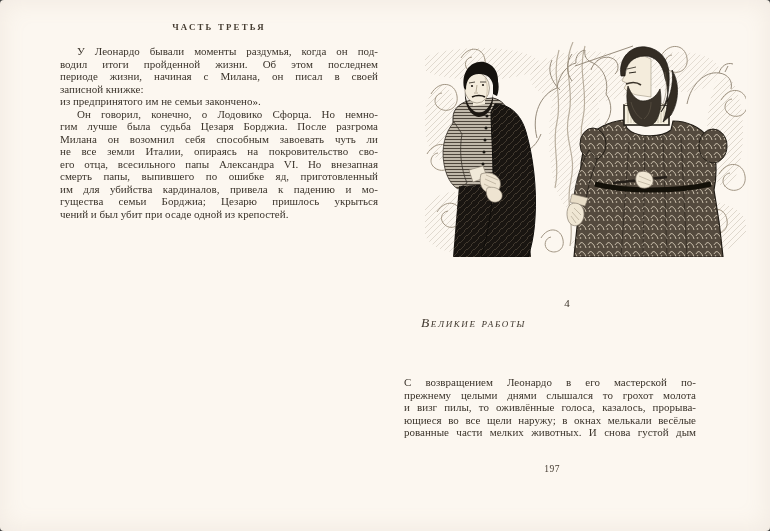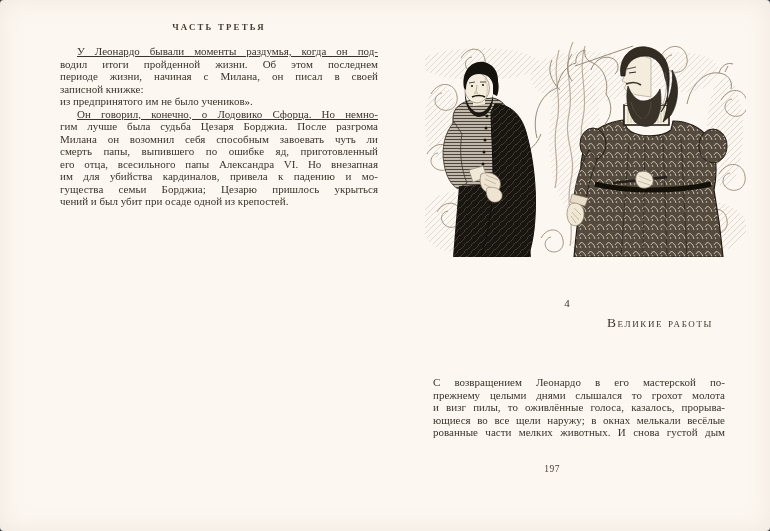--- a/index.html
+++ b/index.html
@@ -5,51 +5,52 @@
   html,body{margin:0;padding:0;background:#ffffff;}
   .canvas{position:relative;width:770px;height:531px;overflow:hidden;background:#404040;}
   .spread{position:absolute;inset:0;background:#fcf7f0;border-radius:4px;
           box-shadow:inset 0 0 26px rgba(170,150,125,.14);}
   .serif{font-family:"Liberation Serif","DejaVu Serif",serif;color:#3b342b;}
   .abs{position:absolute;}
   .rhead{left:60px;top:22px;width:318px;text-align:center;font-size:8.8px;
          font-weight:bold;letter-spacing:2.2px;color:#453c31;}
   .col{font-size:11px;line-height:12.5px;text-rendering:optimizeLegibility;}
   .col-left{left:60px;top:45px;width:318px;}
-  .col-right{left:433px;top:376px;width:292px;}
+  .col-right{left:404px;top:376px;width:292px;}
   .ln{text-align:justify;text-align-last:justify;height:12.5px;overflow:hidden;}
   .ln.end{text-align-last:left;}
-  .ln.ind{text-indent:17px;text-decoration:underline;}
+  .ln.ind{text-indent:17px;}
   .chapnum{left:421px;top:297px;width:292px;text-align:center;font-size:11px;color:#3e362c;}
-  .chaptitle{left:421px;top:315px;width:292px;text-align:right;font-size:13.5px;
-             font-variant:small-caps;letter-spacing:1.6px;color:#3e362c;}
+  .chaptitle{left:421px;top:315px;width:292px;text-align:left;font-size:13.5px;
+             font-variant:small-caps;letter-spacing:1.6px;color:#3e362c;font-style:italic;}
   .pagenum{left:406px;top:464px;width:292px;text-align:center;font-size:9.5px;
            letter-spacing:.5px;color:#453c31;}
   .illus{left:425px;top:42px;width:321px;height:215px;}
   .illus svg{display:block;width:321px;height:215px;}
 </style>
 </head>
 <body>
 
 <div class="canvas">
   <div class="spread serif">
 
     <div class="abs rhead">ЧАСТЬ ТРЕТЬЯ</div>
 
     <div class="abs col col-left">
       <div class="ln ind">У Леонардо бывали моменты раздумья, когда он под-</div>
       <div class="ln">водил итоги пройденной жизни. Об этом последнем</div>
       <div class="ln">периоде жизни, начиная с Милана, он писал в своей</div>
       <div class="ln end">записной книжке:</div>
-      <div class="ln end">из предпринятого им не было учеников».</div>
+      <div class="ln end">из предпринятого им не семьи закончено».</div>
       <div class="ln ind">Он говорил, конечно, о Лодовико Сфорца. Но немно-</div>
       <div class="ln">гим лучше была судьба Цезаря Борджиа. После разгрома</div>
       <div class="ln">Милана он возомнил себя способным завоевать чуть ли</div>
+      <div class="ln">не все земли Италии, опираясь на покровительство сво-</div>
+      <div class="ln">его отца, всесильного папы Александра VI. Но внезапная</div>
       <div class="ln">смерть папы, выпившего по ошибке яд, приготовленный</div>
-      <div class="ln">его отца, всесильного папы Александра VI. Но внезапная</div>
       <div class="ln">им для убийства кардиналов, привела к падению и мо-</div>
       <div class="ln">гущества семьи Борджиа; Цезарю пришлось укрыться</div>
       <div class="ln end">чений и был убит при осаде одной из крепостей.</div>
     </div>
 
     <div class="abs illus">
       <svg viewBox="0 0 321 215" role="img" aria-label="Гравюра: бородатый человек в тёмном плаще беседует с Леонардо в узорном одеянии; позади клубы дыма и наброски конной битвы">
         <defs>
           <pattern id="ph" width="4" height="3" patternUnits="userSpaceOnUse">
             <rect width="4" height="3" fill="#c6beb0"></rect>

